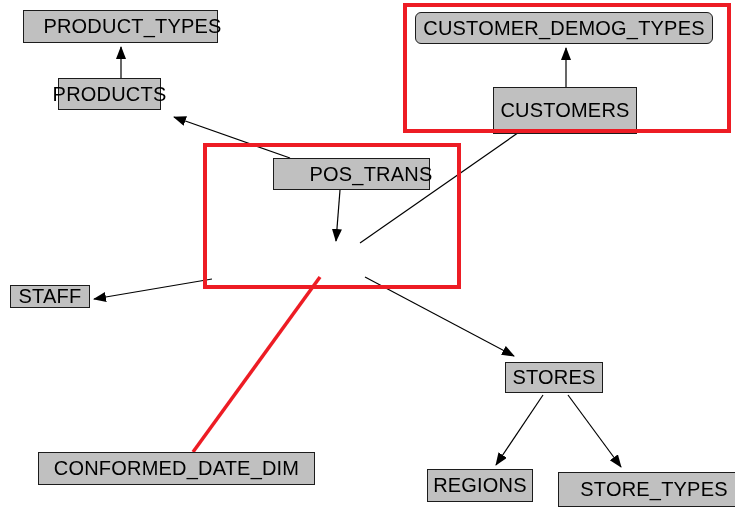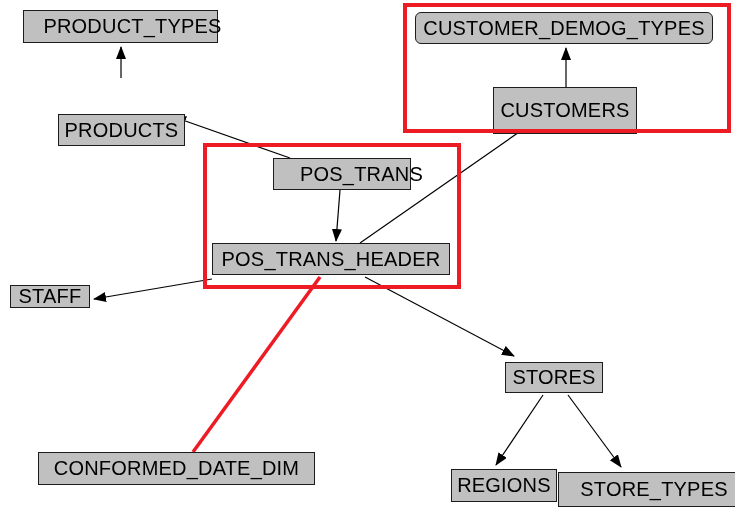--- a/index.html
+++ b/index.html
@@ -67,53 +67,50 @@
     <line x1="543" y1="395" x2="496" y2="465" stroke="#000" stroke-width="1.2" marker-end="url(#arw)"></line>
     <line x1="568" y1="395" x2="621" y2="467" stroke="#000" stroke-width="1.2" marker-end="url(#arw)"></line>
 
     <line x1="320" y1="277" x2="193" y2="452" stroke="#ed1c24" stroke-width="3.5"></line>
   </svg>
 
   <div class="node" style="left:23px;  top:10px;  width:195px; height:33px;padding-left:24px;">
     <span>PRODUCT_TYPES</span>
   </div>
 
-  <div class="node" style="left:58px;  top:78px;  width:127px; height:32px;margin-top:36px;">
+  <div class="node" style="left:58px;  top:78px;  width:103px; height:32px;">
     <span>PRODUCTS</span>
   </div>
 
   <div class="node" style="left:415px; top:12px;  width:298px; height:32px;border-radius:6px;">
     <span>CUSTOMER_DEMOG_TYPES</span>
   </div>
 
   <div class="node" style="left:493px; top:87px;  width:144px; height:47px;">
     <span>CUSTOMERS</span>
   </div>
 
-  <div class="node" style="left:273px; top:158px; width:138px; height:32px;padding-left:39px;">
+  <div class="node" style="left:273px; top:158px; width:157px; height:32px;padding-left:39px;">
     <span>POS_TRANS</span>
   </div>
 
-  <div class="node" style="left:212px; top:243px; width:238px; height:32px;">
-    <span>POS_TRANS_HEADER</span>
-  </div>
 
   <div class="node" style="left:10px;  top:285px; width:80px;  height:23px;">
     <span>STAFF</span>
   </div>
 
   <div class="node" style="left:505px; top:362px; width:98px;  height:31px;">
     <span>STORES</span>
   </div>
 
   <div class="node" style="left:38px;  top:452px; width:277px; height:33px;">
     <span>CONFORMED_DATE_DIM</span>
   </div>
 
-  <div class="node" style="left:427px; top:469px; width:106px; height:33px;margin-left:24px;">
+  <div class="node" style="left:427px; top:469px; width:106px; height:33px;">
     <span>REGIONS</span>
   </div>
 
   <div class="node" style="left:558px; top:472px; width:192px; height:35px;">
     <span>STORE_TYPES</span>
   </div>
 
   <div class="highlight-rect" style="left:403px; top:3px;   width:328px; height:130px;"></div>
 
   <div class="highlight-rect" style="left:203px; top:143px; width:258px; height:146px;"></div>

